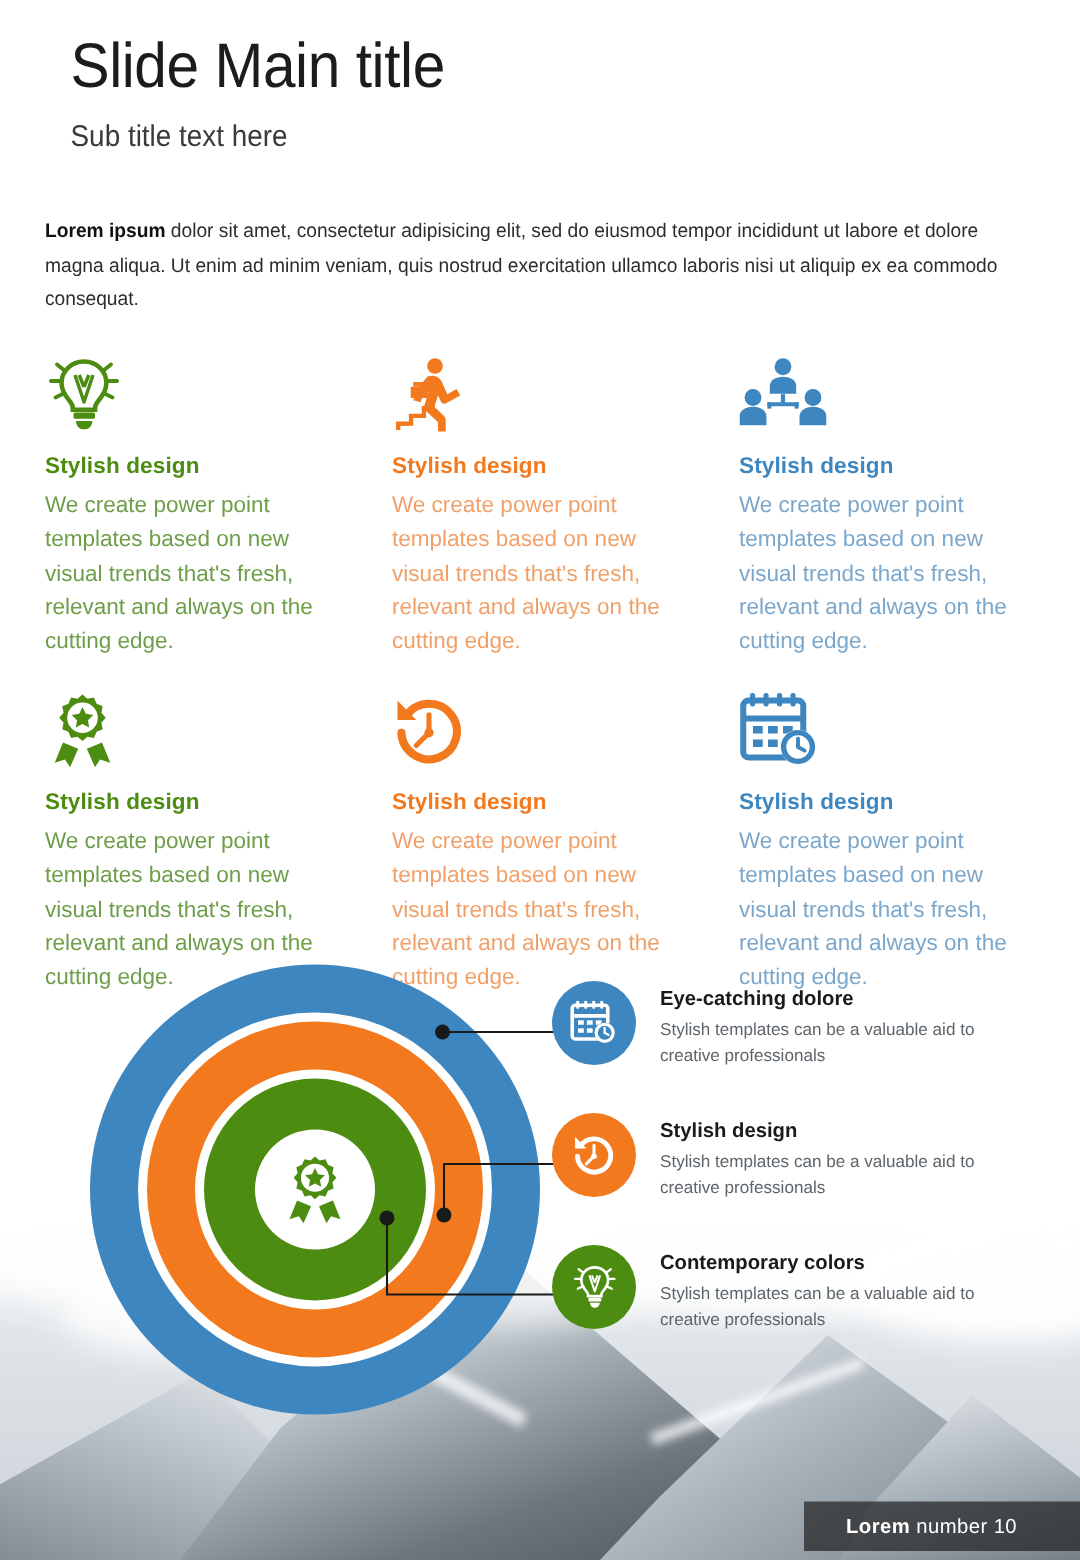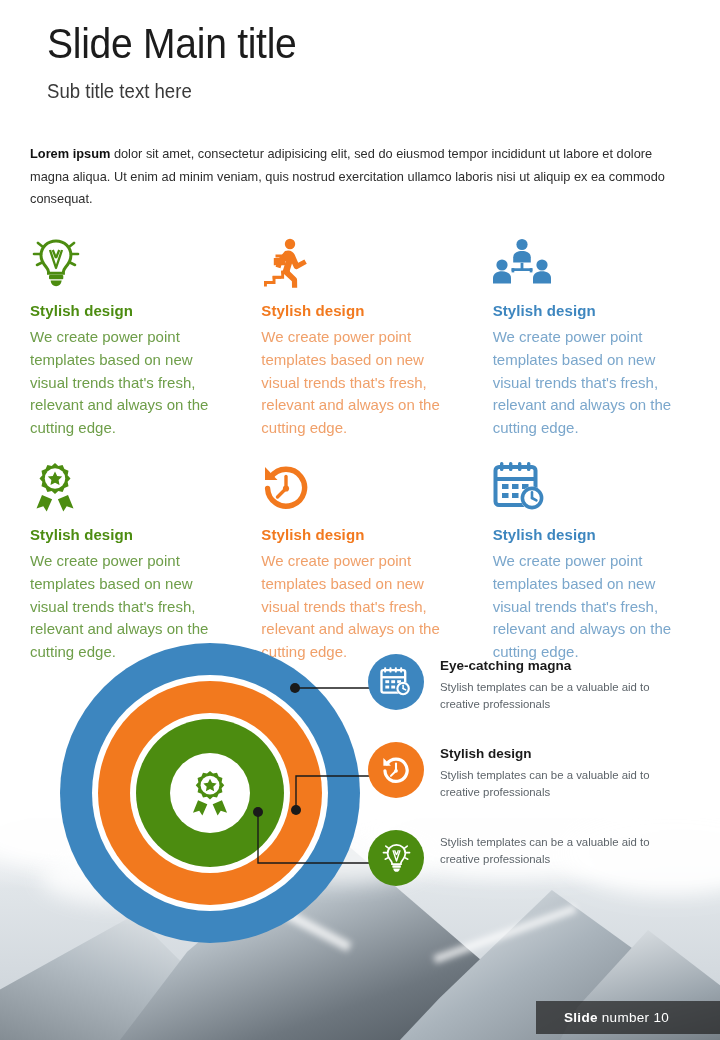--- a/index.html
+++ b/index.html
@@ -322,21 +322,21 @@
         </g>
         <circle cx="39" cy="36" r="11.5" fill="#3d86bf"></circle>
         <circle cx="39" cy="36" r="9.6" fill="none" stroke="#ffffff" stroke-width="3.6"></circle>
         <g fill="none" stroke="#ffffff" stroke-width="2.6" stroke-linecap="round">
           <line x1="39" y1="36" x2="39" y2="30.4"></line>
             <line x1="39" y1="36" x2="43.4" y2="38.4"></line>
         </g>
       </svg>
     </div>
     <div class="callout-txt">
-      <div class="callout-title">Eye-catching magna</div>
+      <div class="callout-title">Eye-catching dolore</div>
       <div class="callout-body">Stylish templates can be a valuable aid to creative professionals</div>
     </div>
   </div>
 
   <div class="callout">
     <div class="callout-circle cc-orange">
       <svg width="30" height="29" viewBox="0 0 50 48">
         <path d="M10 13 A18.5 18.5 0 1 1 6.6 24.5" fill="none" stroke="#ffffff" stroke-width="5.4" stroke-linecap="round"></path>
         <path d="M4 3 L4 16 L16.5 16 Z" fill="#ffffff"></path>
         <g fill="none" stroke="#ffffff" stroke-width="3.4" stroke-linecap="round">
@@ -363,20 +363,21 @@
           <line x1="7" y1="27" x2="13" y2="24"></line>
             <line x1="45" y1="27" x2="39" y2="24"></line>
         </g>
         <path d="M26 3 C17.5 3 11 9.4 11 17.4 c0 5.4 3 9.1 5.3 11.8 1.5 1.8 2.2 3 2.2 4.6 v1.4 h14.9 v-1.4 c0-1.6 .7-2.8 2.2-4.6 2.3-2.7 5.3-6.4 5.3-11.8 C41 9.4 34.5 3 26 3 Z" fill="none" stroke="#ffffff" stroke-width="3"></path>
         <rect x="19" y="37" width="14.3" height="4.2" rx="1" fill="#ffffff"></rect>
         <path d="M20.6 42.6 h11.1 c-.5 3.8-2.6 5.6-5.6 5.6 s-5.1-1.8-5.5-5.6 z" fill="#ffffff"></path>
         <path d="M20 12 l6 18 l6 -18 M22.8 12 l3.2 8 M29.2 12 l-3.2 8" fill="none" stroke="#ffffff" stroke-width="2.3" stroke-linejoin="round"></path>
       </svg>
     </div>
     <div class="callout-txt">
+      <div class="callout-title">Contemporary colors</div>
       <div class="callout-body">Stylish templates can be a valuable aid to creative professionals</div>
     </div>
   </div>
 </div>
 
 <div class="page-band">
-  <b>Slide</b><span> number 10</span>
+  <b>Lorem</b><span> number 10</span>
 </div>
 
 </body></html>

